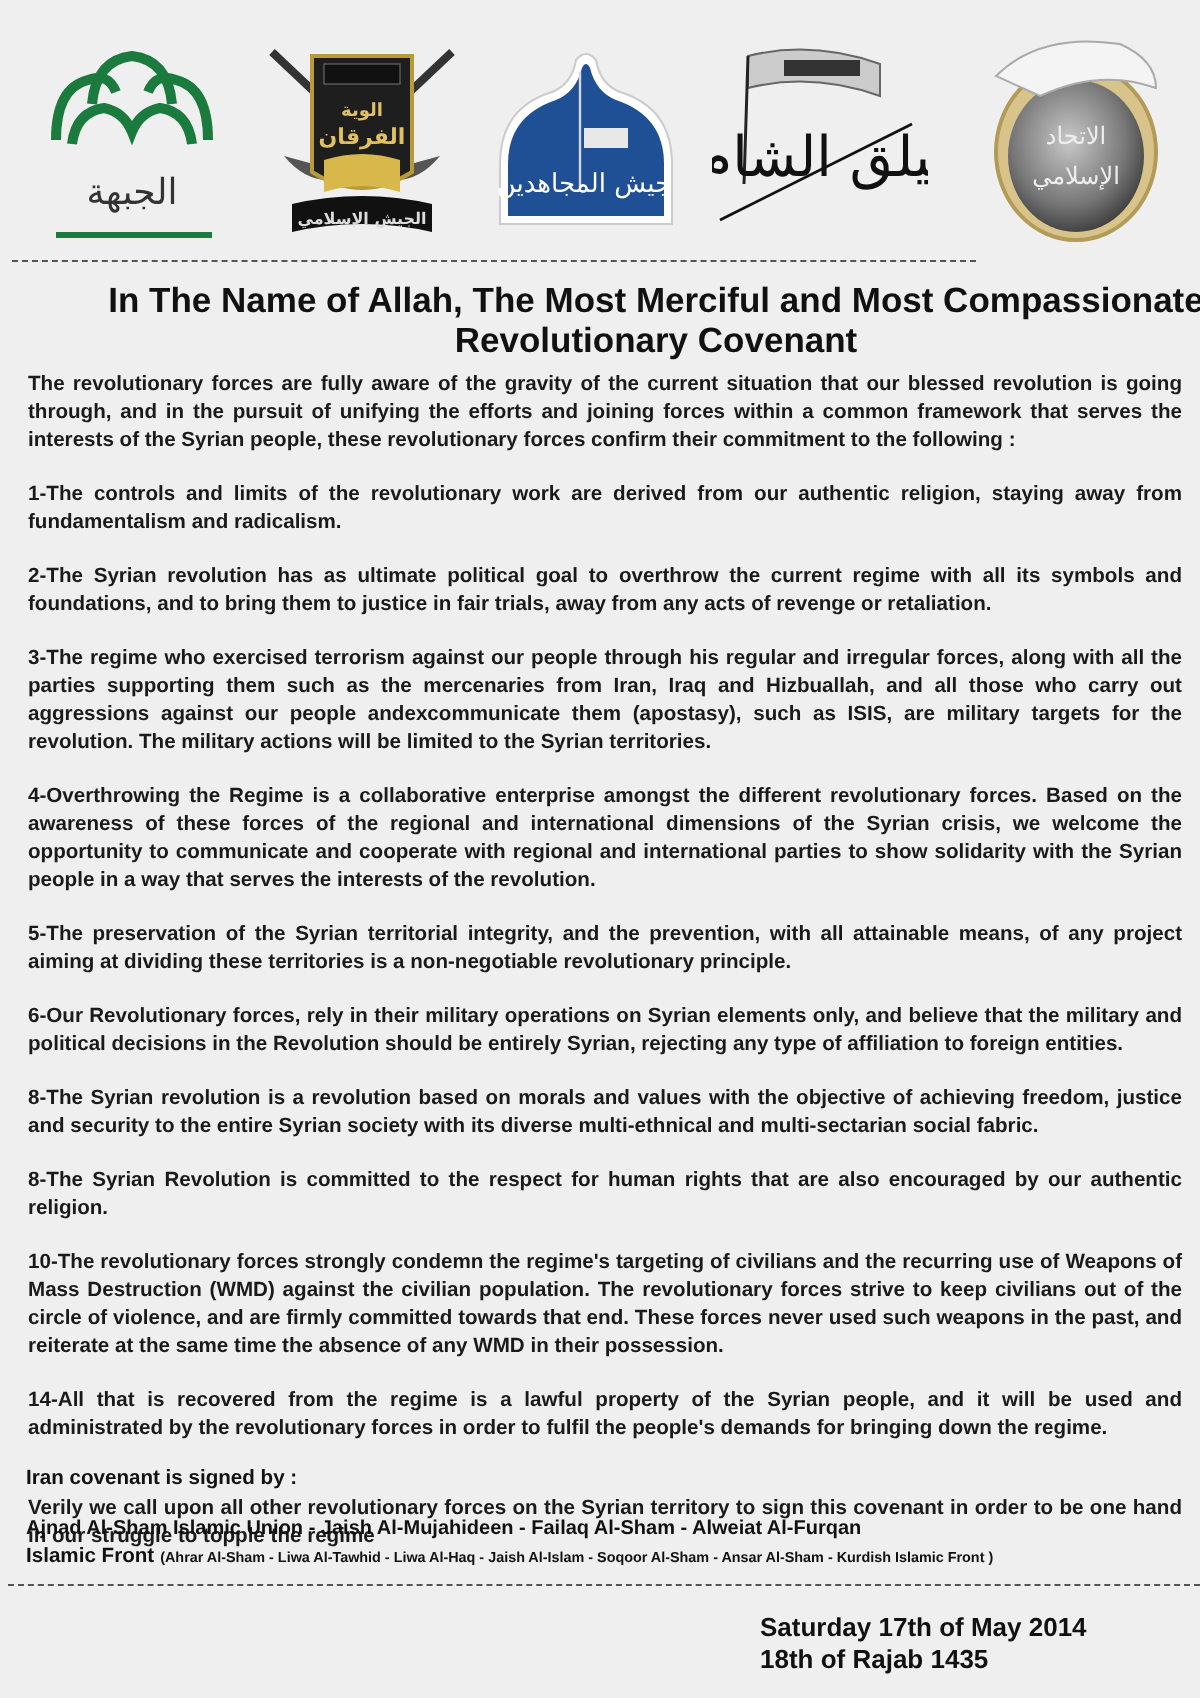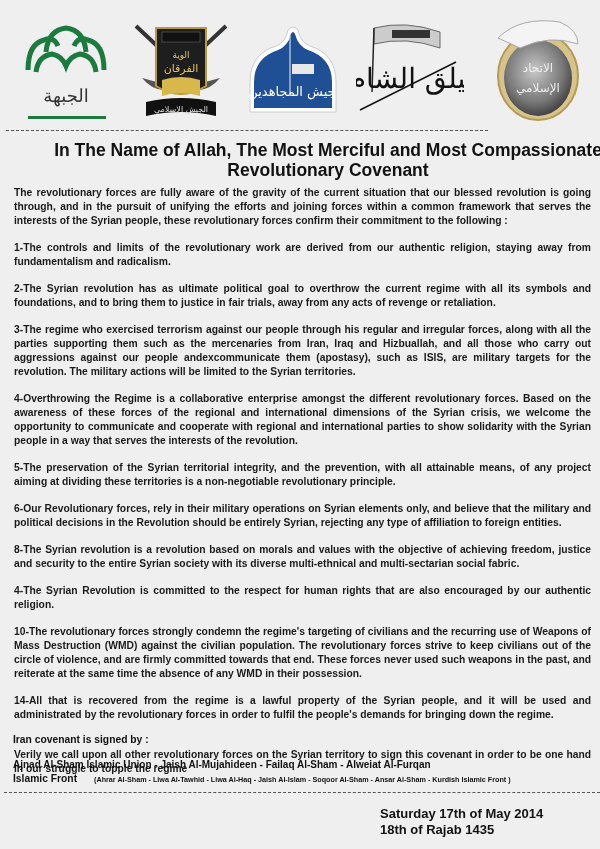--- a/index.html
+++ b/index.html
@@ -30,21 +30,21 @@
   }
   .body-text {
     position:absolute; left:13px; top:185px; width:579px;
     font-size:10.3px; line-height:14px; font-weight:bold; color:#1a1a1a;
   }
   .para { margin:1px; text-align:justify; }
   .para.gap { margin-bottom:13px; }
   .sig-title { position:absolute; left:13px; top:734px; font-size:10.3px; font-weight:bold; }
   .sig-line1 { position:absolute; left:13px; top:759px; font-size:10px; font-weight:bold; }
   .sig-line2 { position:absolute; left:13px; top:773px; font-size:10.3px; font-weight:bold; }
-  .sig-line2 .small { font-size:7.2px; font-weight:bold; margin-left:17px; }
+  .sig-line2 .small { font-size:7.2px; font-weight:bold; margin-left:3px; }
   .date {
     position:absolute; left:380px; top:806px; width:210px;
     font-weight:bold; font-size:13px; line-height:16px;
   }
 </style>
 </head>
 <body>
 
 <div class="logos">
 
@@ -54,21 +54,21 @@
         <path d="M10 48 Q10 22 26 18 Q36 14 40 24"></path>
         <path d="M28 30 Q30 8 48 6 Q66 8 68 30"></path>
         <path d="M56 24 Q60 14 70 18 Q86 22 86 48"></path>
         <path d="M18 50 Q20 34 34 32 Q44 34 48 44 Q52 34 62 32 Q76 34 78 50"></path>
       </g>
       <text x="48" y="80" text-anchor="middle" font-family="DejaVu Serif, serif" font-size="18" fill="#333">ﺍﻟﺠﺒﻬﺔ</text>
       <rect x="10" y="94" width="78" height="3" fill="#1b7a3e"></rect>
     </svg>
   </div>
 
-  <div class="logo" style="left:132px;top:20px;width:98px;height:100px;">
+  <div class="logo" style="left:132px;top:20px;width:98px;height:100px;font-weight:bold;">
     <svg width="98" height="100" viewBox="0 0 98 100">
       <line x1="4" y1="6" x2="40" y2="40" stroke="#333" stroke-width="4"></line>
       <line x1="94" y1="6" x2="58" y2="40" stroke="#333" stroke-width="4"></line>
       <path d="M10 58 Q20 70 32 70 L32 64 Z" fill="#555"></path>
       <path d="M88 58 Q78 70 66 70 L66 64 Z" fill="#555"></path>
       <path d="M24 8 L74 8 L74 66 Q49 82 24 66 Z" fill="#1e1e1e" stroke="#b89a3a" stroke-width="2"></path>
       <rect x="30" y="12" width="38" height="10" fill="#111" stroke="#777" stroke-width="0.5"></rect>
       <text x="49" y="38" text-anchor="middle" font-size="9" fill="#e0c060" font-family="DejaVu Sans, sans-serif">ﺍﻟﻮﻳﺔ</text>
       <text x="49" y="52" text-anchor="middle" font-size="11" fill="#e0c060" font-family="DejaVu Sans, sans-serif">ﺍﻟﻔﺮﻗﺎﻥ</text>
       <path d="M30 60 Q49 54 68 60 L68 76 Q49 70 30 76 Z" fill="#d8b84a"></path>
@@ -124,21 +124,21 @@
 
 <div class="body-text">
   <p class="para gap">The revolutionary forces are fully aware of the gravity of the current situation that our blessed revolution is going through, and in the pursuit of unifying the efforts and joining forces within a common framework that serves the interests of the Syrian people, these revolutionary forces confirm their commitment to the following :</p>
   <p class="para gap">1-The controls and limits of the revolutionary work are derived from our authentic religion, staying away from fundamentalism and radicalism.</p>
   <p class="para gap">2-The Syrian revolution has as ultimate political goal to overthrow the current regime with all its symbols and foundations, and to bring them to justice in fair trials, away from any acts of revenge or retaliation.</p>
   <p class="para gap">3-The regime who exercised terrorism against our people through his regular and irregular forces, along with all the parties supporting them such as the mercenaries from Iran, Iraq and Hizbuallah, and all those who carry out aggressions against our people andexcommunicate them (apostasy), such as ISIS, are military targets for the revolution. The military actions will be limited to the Syrian territories.</p>
   <p class="para gap">4-Overthrowing the Regime is a collaborative enterprise amongst the different revolutionary forces. Based on the awareness of these forces of the regional and international dimensions of the Syrian crisis, we welcome the opportunity to communicate and cooperate with regional and international parties to show solidarity with the Syrian people in a way that serves the interests of the revolution.</p>
   <p class="para gap">5-The preservation of the Syrian territorial integrity, and the prevention, with all attainable means, of any project aiming at dividing these territories is a non-negotiable revolutionary principle.</p>
   <p class="para gap">6-Our Revolutionary forces, rely in their military operations on Syrian elements only, and believe that the military and political decisions in the Revolution should be entirely Syrian, rejecting any type of affiliation to foreign entities.</p>
   <p class="para gap">8-The Syrian revolution is a revolution based on morals and values with the objective of achieving freedom, justice and security to the entire Syrian society with its diverse multi-ethnical and multi-sectarian social fabric.</p>
-  <p class="para gap">4-The Syrian Revolution is committed to the respect for human rights that are also encouraged by our authentic religion.</p>
+  <p class="para gap">8-The Syrian Revolution is committed to the respect for human rights that are also encouraged by our authentic religion.</p>
   <p class="para gap">10-The revolutionary forces strongly condemn the regime's targeting of civilians and the recurring use of Weapons of Mass Destruction (WMD) against the civilian population. The revolutionary forces strive to keep civilians out of the circle of violence, and are firmly committed towards that end. These forces never used such weapons in the past, and reiterate at the same time the absence of any WMD in their possession.</p>
   <p class="para" style="margin-bottom:26px;">14-All that is recovered from the regime is a lawful property of the Syrian people, and it will be used and administrated by the revolutionary forces in order to fulfil the people's demands for bringing down the regime.</p>
   <p class="para">Verily we call upon all other revolutionary forces on the Syrian territory to sign this covenant in order to be one hand in our struggle to topple the regime</p>
 </div>
 
 <div class="sig-title">Iran covenant is signed by :</div>
 <div class="sig-line1">Ajnad Al-Sham Islamic Union - Jaish Al-Mujahideen - Failaq Al-Sham - Alweiat Al-Furqan</div>
 <div class="sig-line2">
   <span>Islamic Front</span><span class="small">(Ahrar Al-Sham - Liwa Al-Tawhid - Liwa Al-Haq - Jaish Al-Islam - Soqoor Al-Sham - Ansar Al-Sham - Kurdish Islamic Front )</span>
 </div>

